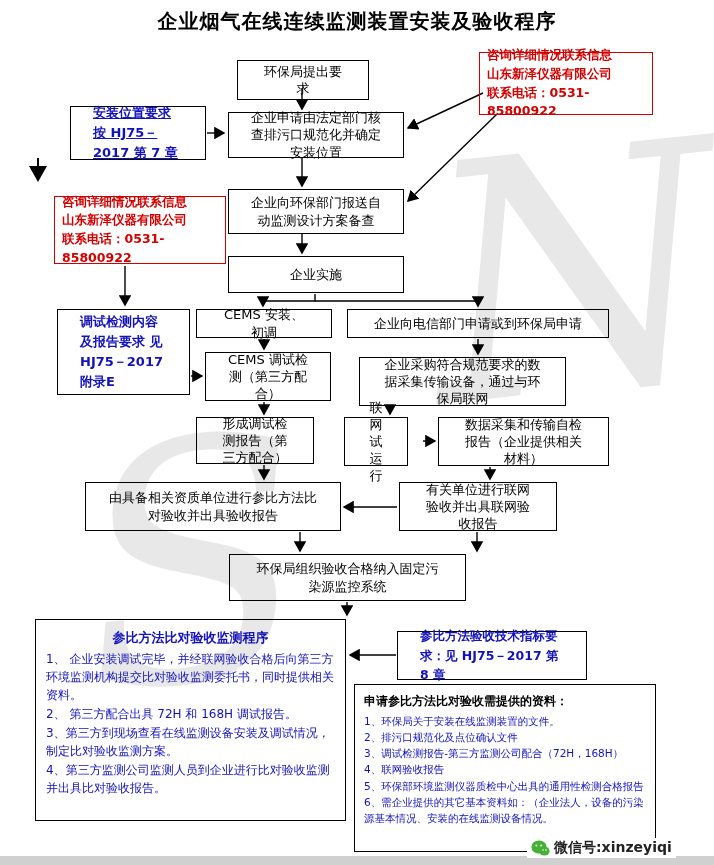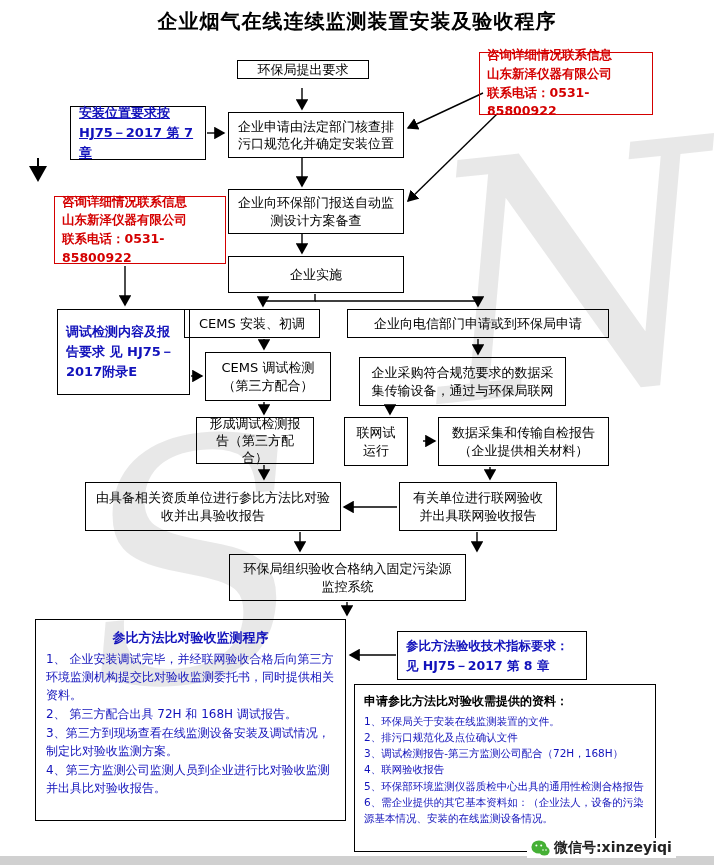--- a/index.html
+++ b/index.html
@@ -16,21 +16,21 @@
   }
   .watermark {
     position:absolute; z-index:0; color:rgba(90,90,90,0.14);
     font-family:"DejaVu Serif","Liberation Serif",serif; font-style:italic;
     font-size:330px; line-height:1; pointer-events:none; transform:rotate(-6deg);
   }
   svg.arrows { position:absolute; left:0; top:0; z-index:1; pointer-events:none; }
   .box {
     position:absolute; z-index:2; border:1px solid #000; background:transparent;
     display:flex; align-items:center; justify-content:center; flex-direction:row;
-    text-align:center; font-size:13px; line-height:1.32; color:#000; padding:3px 8px;
+    text-align:center; font-size:13px; line-height:1.32; color:#000; padding:3px 22px;
   }
   .red {
     border-color:#d40000; color:#d40000; font-weight:bold;
     flex-direction:column; align-items:flex-start; justify-content:center;
     text-align:left; padding-left:7px; font-size:12.5px; line-height:1.5;
   }
   .blue { color:#1212bb; font-weight:bold; }
   .note {
     flex-direction:column; align-items:flex-start; justify-content:center;
     text-align:left; line-height:1.55;
@@ -114,26 +114,26 @@
   <div class="box red" style="left:54px; top:196px; width:172px; height:68px;">
     <div>咨询详细情况联系信息</div>
     <div>山东新泽仪器有限公司</div>
     <div>联系电话：0531-85800922</div>
   </div>
 
   <div class="box blue note" style="left:70px; top:106px; width:136px; height:54px; font-size:13px;text-decoration:underline;">安装位置要求按 HJ75－2017 第 7 章</div>
   <div class="box blue note" style="left:57px; top:309px; width:133px; height:86px; font-size:13px;">调试检测内容及报告要求 见 HJ75－2017附录E</div>
   <div class="box blue note" style="left:397px; top:631px; width:190px; height:49px; font-size:12.5px;">参比方法验收技术指标要求：见 HJ75－2017 第 8 章</div>
 
-  <div class="box" style="left:237px; top:60px;  width:132px; height:19px;">环保局提出要求</div>
+  <div class="box" style="left:237px; top:60px;  width:132px; height:40px;">环保局提出要求</div>
   <div class="box" style="left:228px; top:112px; width:176px; height:46px;">企业申请由法定部门核查排污口规范化并确定安装位置</div>
   <div class="box" style="left:228px; top:189px; width:176px; height:45px;">企业向环保部门报送自动监测设计方案备查</div>
   <div class="box" style="left:228px; top:256px; width:176px; height:37px;">企业实施</div>
 
-  <div class="box" style="left:184px; top:309px; width:136px; height:29px;">CEMS 安装、初调</div>
+  <div class="box" style="left:196px; top:309px; width:136px; height:29px;">CEMS 安装、初调</div>
   <div class="box" style="left:205px; top:352px; width:126px; height:49px;">CEMS 调试检测（第三方配合）</div>
   <div class="box" style="left:196px; top:417px; width:118px; height:47px;">形成调试检测报告（第三方配合）</div>
   <div class="box" style="left:85px;  top:482px; width:256px; height:49px;">由具备相关资质单位进行参比方法比对验收并出具验收报告</div>
 
   <div class="box" style="left:347px; top:309px; width:262px; height:29px;">企业向电信部门申请或到环保局申请</div>
   <div class="box" style="left:359px; top:357px; width:207px; height:49px;">企业采购符合规范要求的数据采集传输设备，通过与环保局联网</div>
   <div class="box" style="left:344px; top:417px; width:64px;  height:49px;">联网试运行</div>
   <div class="box" style="left:438px; top:417px; width:171px; height:49px;">数据采集和传输自检报告（企业提供相关材料）</div>
   <div class="box" style="left:229px; top:554px; width:237px; height:47px;">环保局组织验收合格纳入固定污染源监控系统</div>
 

